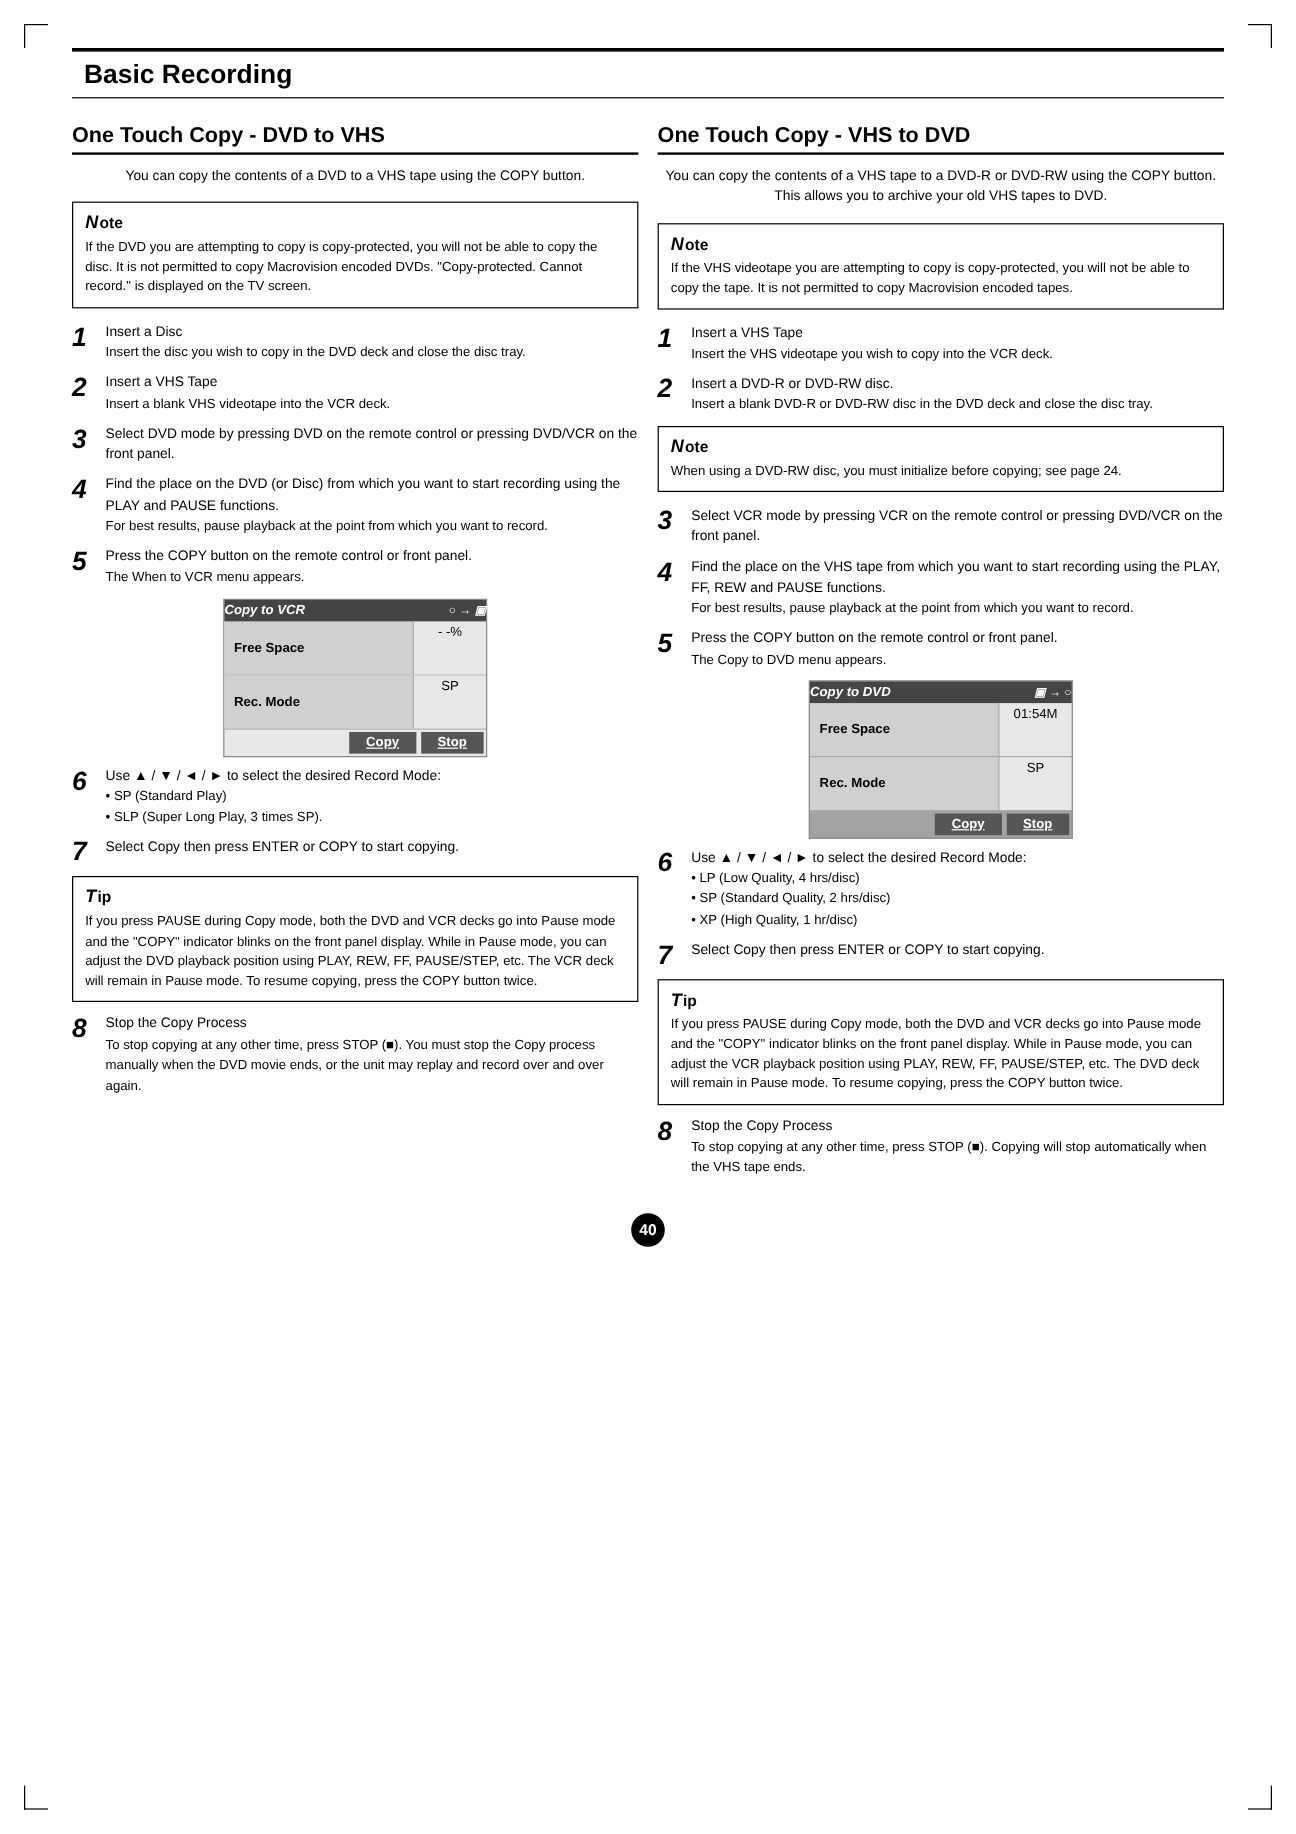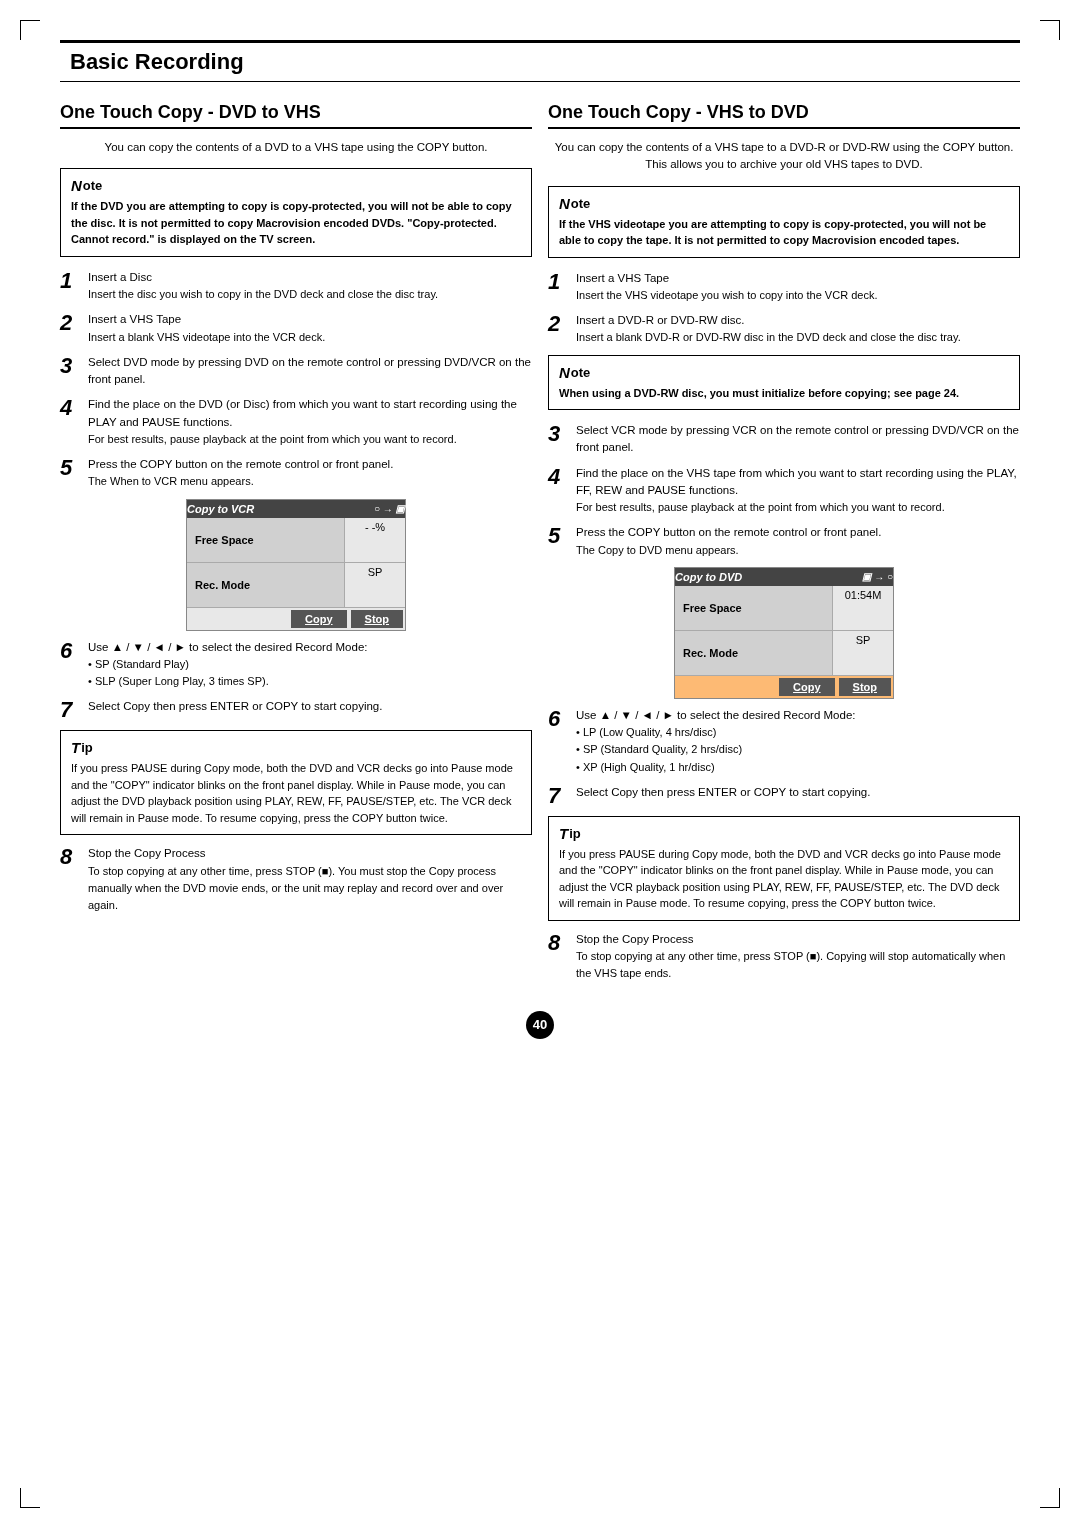--- a/index.html
+++ b/index.html
@@ -77,21 +77,20 @@
     }
     .note-N {
       font-style: italic;
       font-weight: bold;
       font-size: 15px;
       margin-right: 1px;
     }
     .note-text {
       font-size: 11px;
       line-height: 1.5;
-      font-weight: bold;
     }
 
     
     .step {
       display: flex;
       margin-bottom: 8px;
       align-items: flex-start;
     }
     .step-num {
       font-size: 22px;
@@ -219,21 +218,21 @@
     }
 
     .bold { font-weight: bold; }
     .italic { font-style: italic; }
 
     
     .menu-box-right {
       border: 1px solid #888;
       margin: 8px auto;
       width: 220px;
-      background: #fdba74;
+      background: #a3a3a3;
     }
   </style>
 </head>
 <body>
 
 <div class="corner-tl"></div>
 <div class="corner-tr"></div>
 <div class="corner-bl"></div>
 <div class="corner-br"></div>
 

